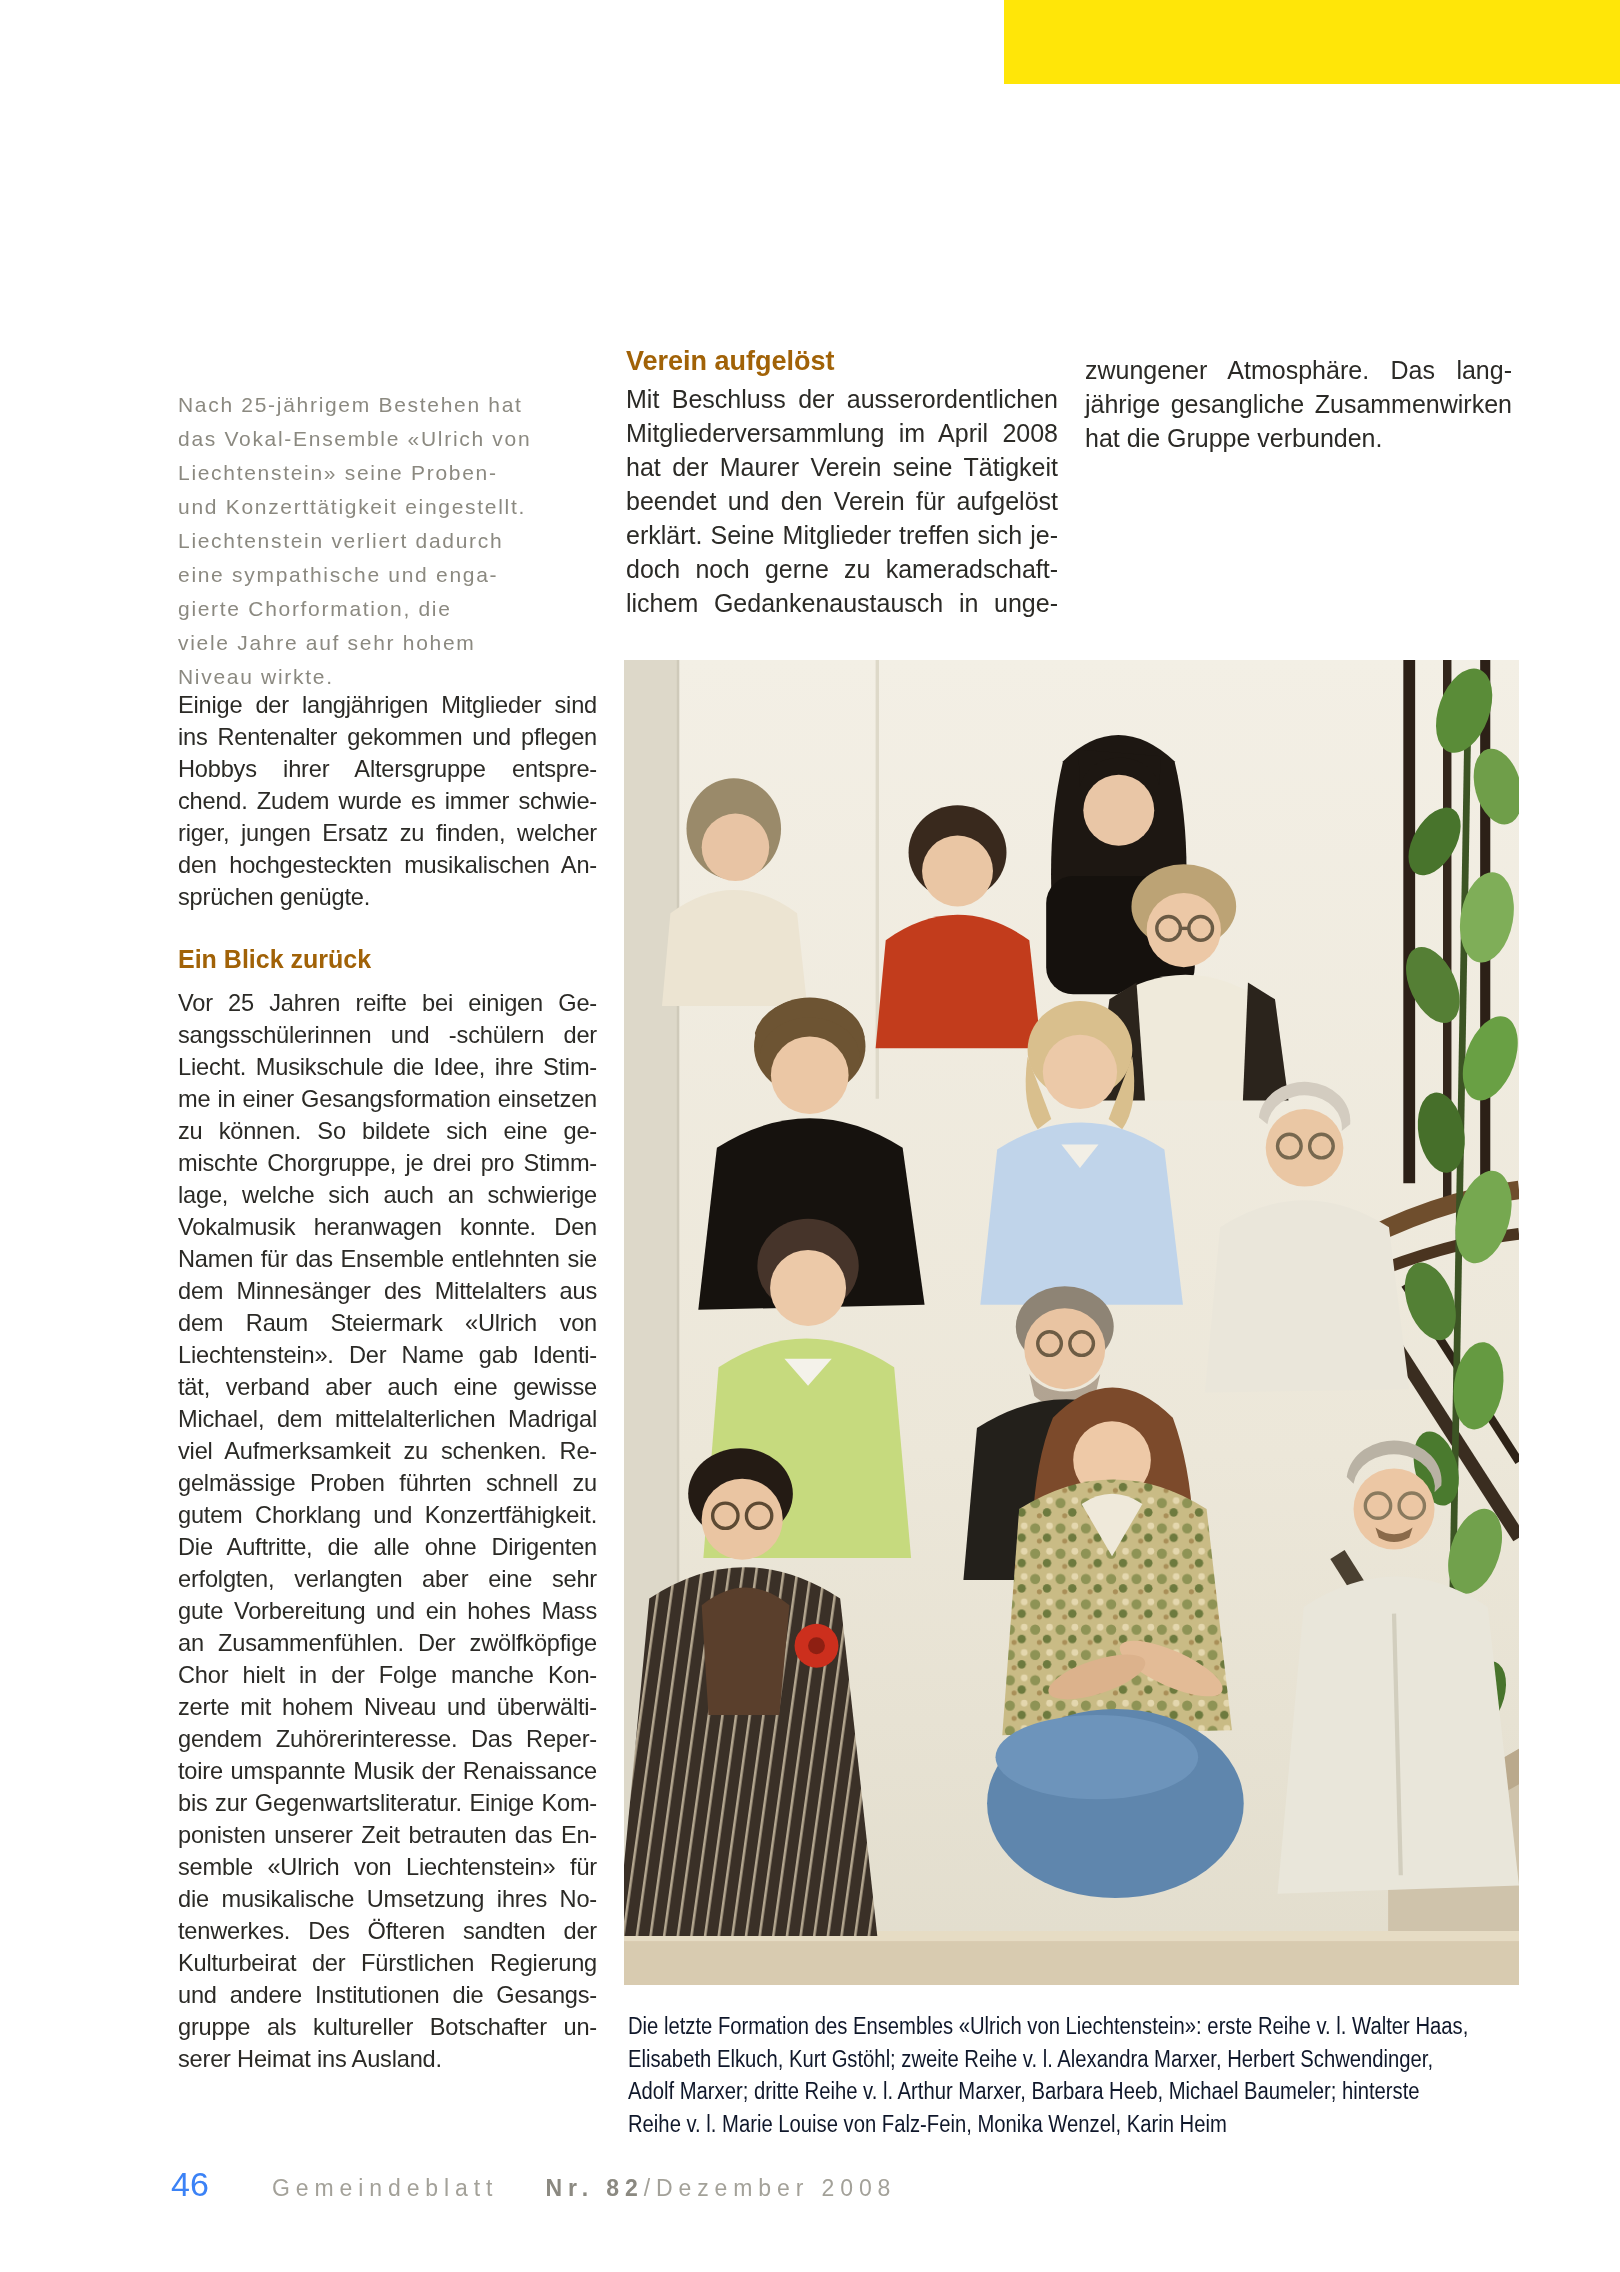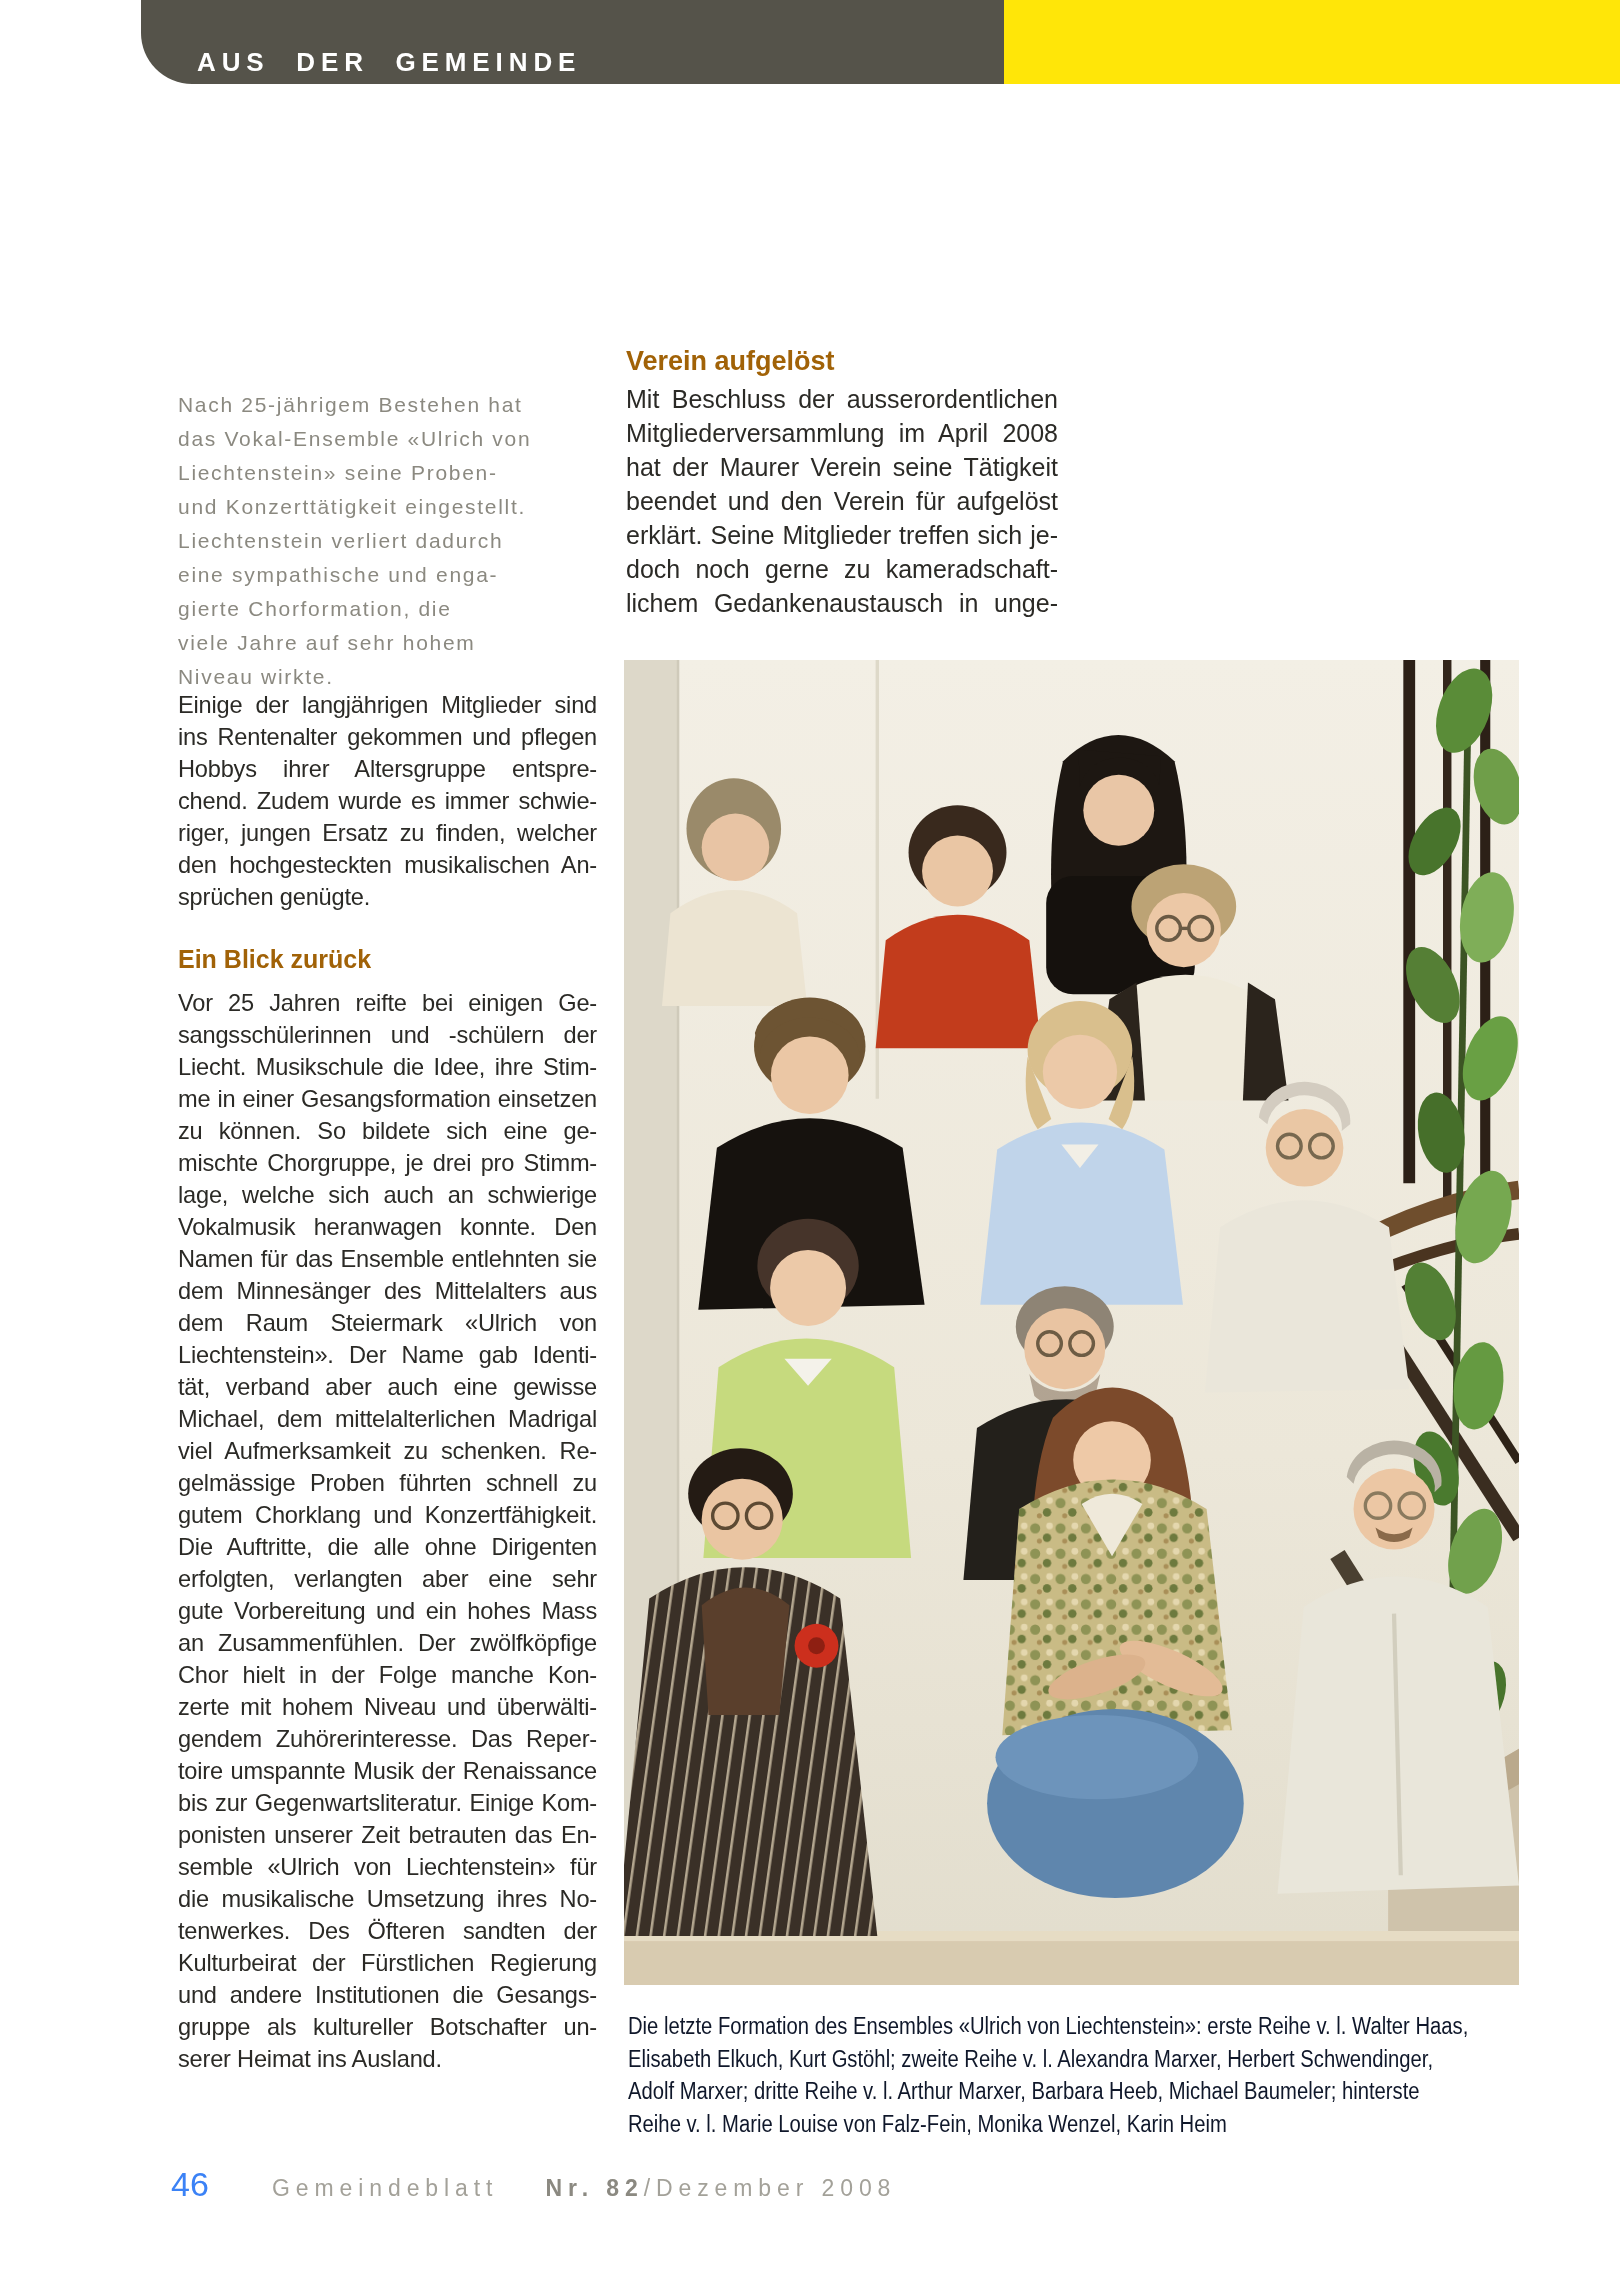--- a/index.html
+++ b/index.html
@@ -89,23 +89,20 @@
     font-size:23px;color:#a3a199;
     letter-spacing:5.9px;white-space:nowrap;
   }
   .footer-issue .fbold{font-weight:bold;color:#8b8981;margin-left:35px;}
 </style>
 </head>
 <body>
 
 <div class="page">
 
-  <div class="topbar">
-    <span class="topbar-label">AUS DER GEMEINDE</span>
-  </div>
   <div class="topbar-yellow"></div>
 
 
   <div class="lead">
       <div class="tline">Nach 25-jährigem Bestehen hat</div>
       <div class="tline">das Vokal-Ensemble «Ulrich von</div>
       <div class="tline">Liechtenstein» seine Proben-</div>
       <div class="tline">und Konzerttätigkeit eingestellt.</div>
       <div class="tline">Liechtenstein verliert dadurch</div>
       <div class="tline">eine sympathische und enga-</div>
@@ -169,20 +166,27 @@
         <div class="tline">Mit Beschluss der ausserordentlichen</div>
         <div class="tline">Mitgliederversammlung im April 2008</div>
         <div class="tline">hat der Maurer Verein seine Tätigkeit</div>
         <div class="tline">beendet und den Verein für aufgelöst</div>
         <div class="tline">erklärt. Seine Mitglieder treffen sich je-</div>
         <div class="tline">doch noch gerne zu kameradschaft-</div>
         <div class="tline last">lichem Gedankenaustausch in unge-</div>
       </div>
   </div>
 
+  <div class="col3">
+    <div class="para">
+        <div class="tline">zwungener Atmosphäre. Das lang-</div>
+        <div class="tline">jährige gesangliche Zusammenwirken</div>
+        <div class="tline last">hat die Gruppe verbunden.</div>
+      </div>
+  </div>
 
   <figure class="photo" aria-label="Gruppenbild des zwölfköpfigen Vokal-Ensembles «Ulrich von Liechtenstein» auf einer Treppe mit grosser Zimmerpflanze rechts">
     <svg viewBox="0 0 1060 1570" preserveAspectRatio="none" role="img">
       <defs>
         <linearGradient id="wall" x1="0" y1="0" x2="0" y2="1">
           <stop offset="0" stop-color="#f3efe5"></stop>
           <stop offset="0.6" stop-color="#ece7d9"></stop>
           <stop offset="1" stop-color="#e2ddcd"></stop>
         </linearGradient>
         <pattern id="pin" width="16" height="16" patternUnits="userSpaceOnUse" patternTransform="rotate(8)">

